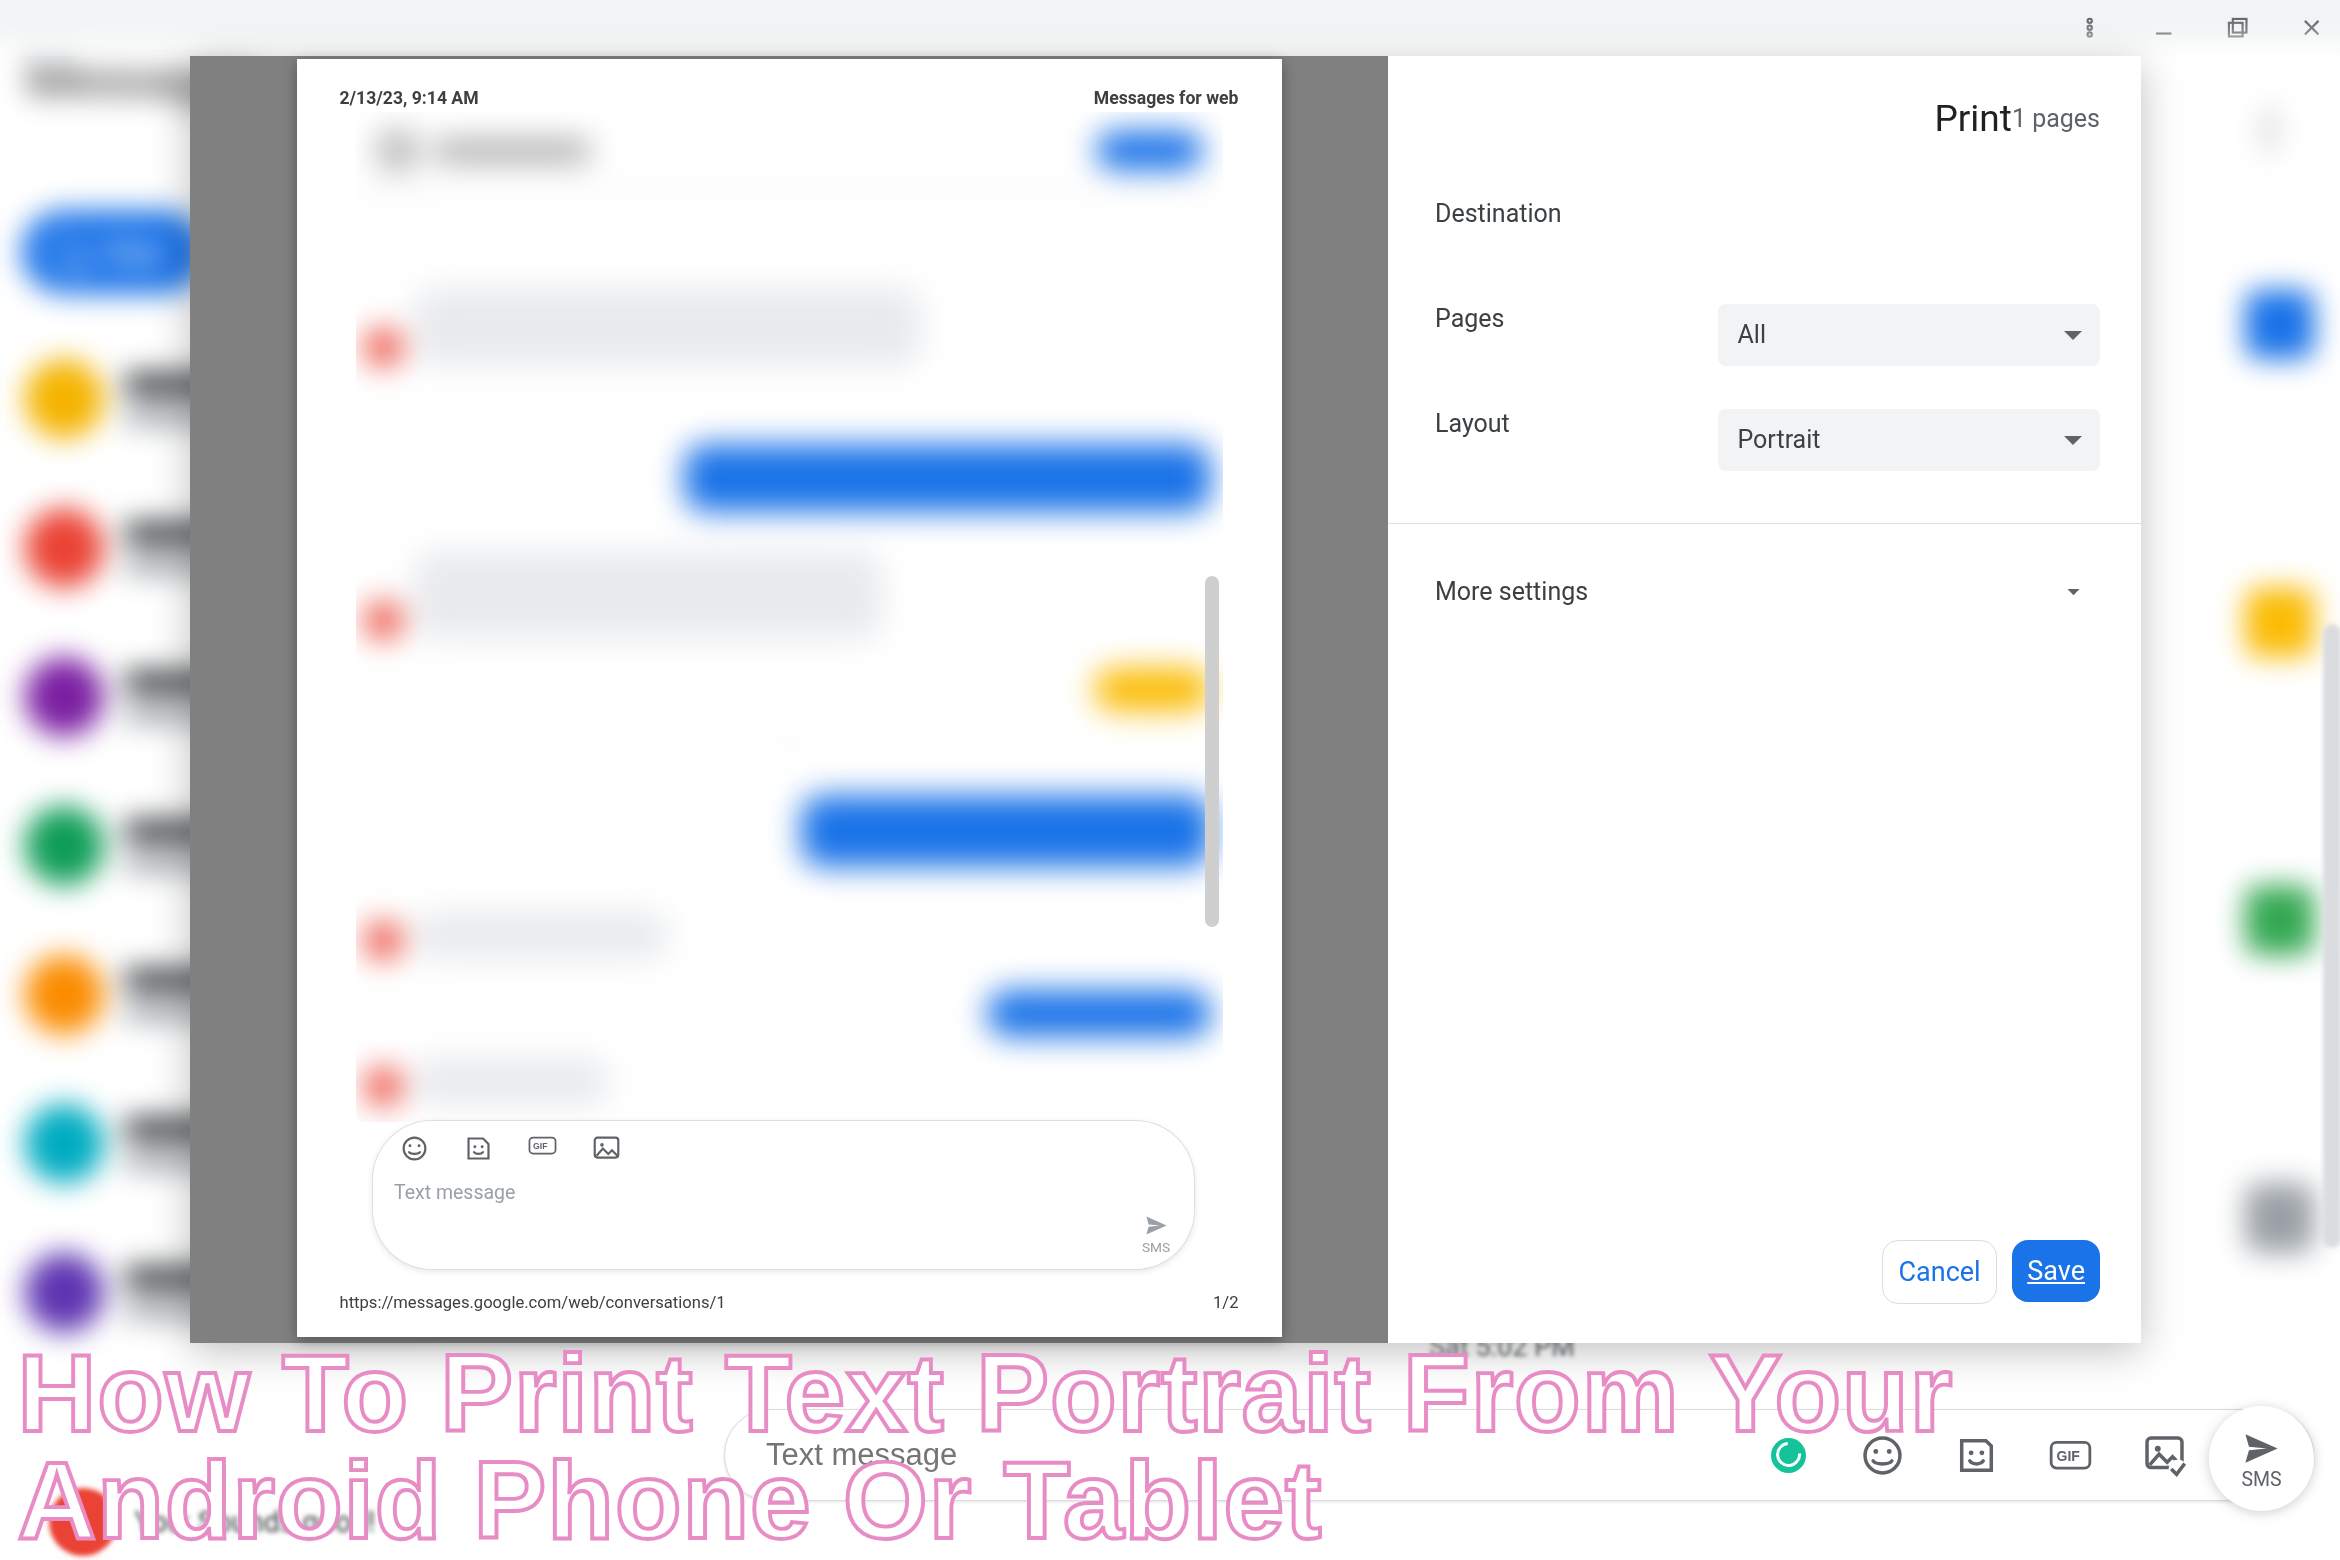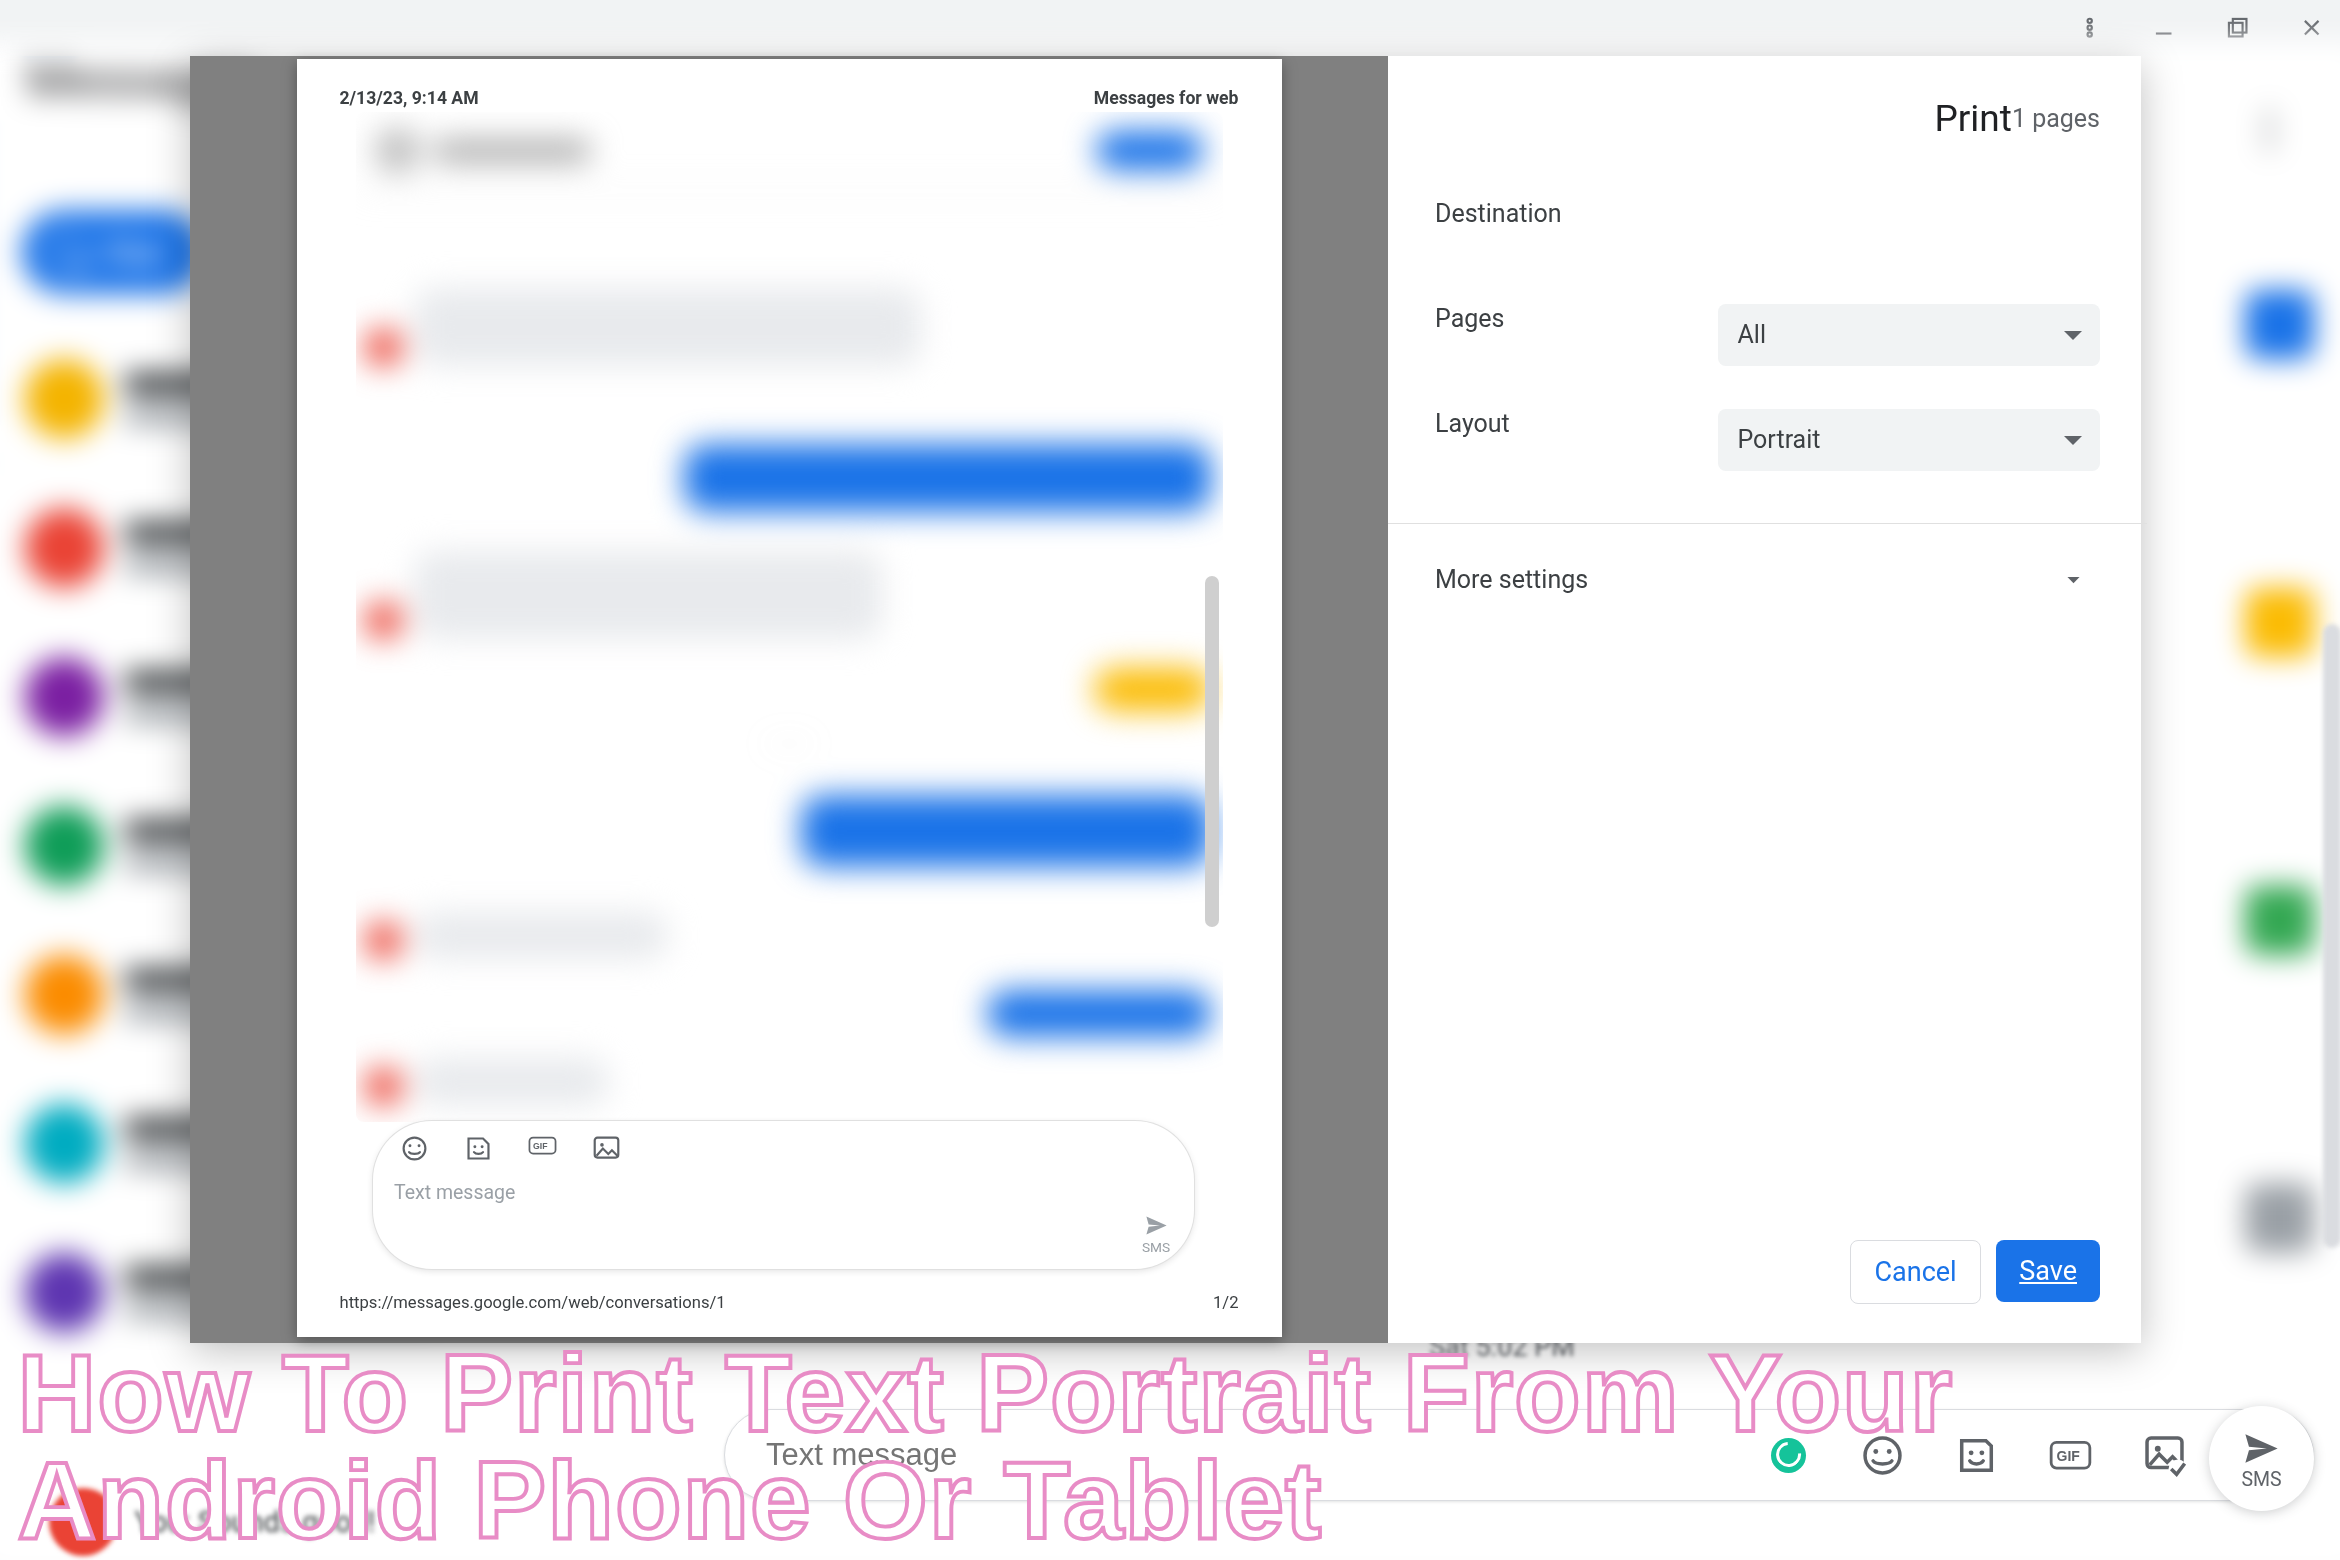--- a/index.html
+++ b/index.html
@@ -315,33 +315,33 @@
     position:absolute; right:17.6px; top:50%; transform:translateY(-50%);
     width:0;height:0;border:9.8px solid transparent; border-top-color:#5f6368; margin-top:4.9px;
   }
   .opts hr{
     border:none; border-top:1px solid #e0e0e0; margin: 9.8px -47px 33px -47px;
   }
   .more-row{
     display:flex; align-items:center; justify-content:space-between;
     font-size:25px; color:#3c4043;
     padding-right: 11.7px;
-    margin-top: 8px;
+    margin-top: 20px;
     cursor:pointer;
   }
   .more-row svg{width:29px;height:29px;fill:#5f6368;}
   .spacer{flex:1;}
   .btn-row{
     display:flex; justify-content:flex-end; gap: 15.6px;
     padding-bottom: 9.8px;
   }
   .btn{
     height: 62px;
-    padding: 0 23px;
-    border-radius: 8px;
+    padding: 0 15px;
+    border-radius: 16px;
     font-size:27px;
     display:flex;align-items:center;justify-content:center;
     cursor:pointer;
   }
   .btn.cancel{ background:#fff; color:#1a73e8; border:1px solid #dadce0;}
   .btn.save{ background:#1a73e8; color:#fff;text-decoration:underline;}
 
   
   .overlay-title{
     position:absolute;

